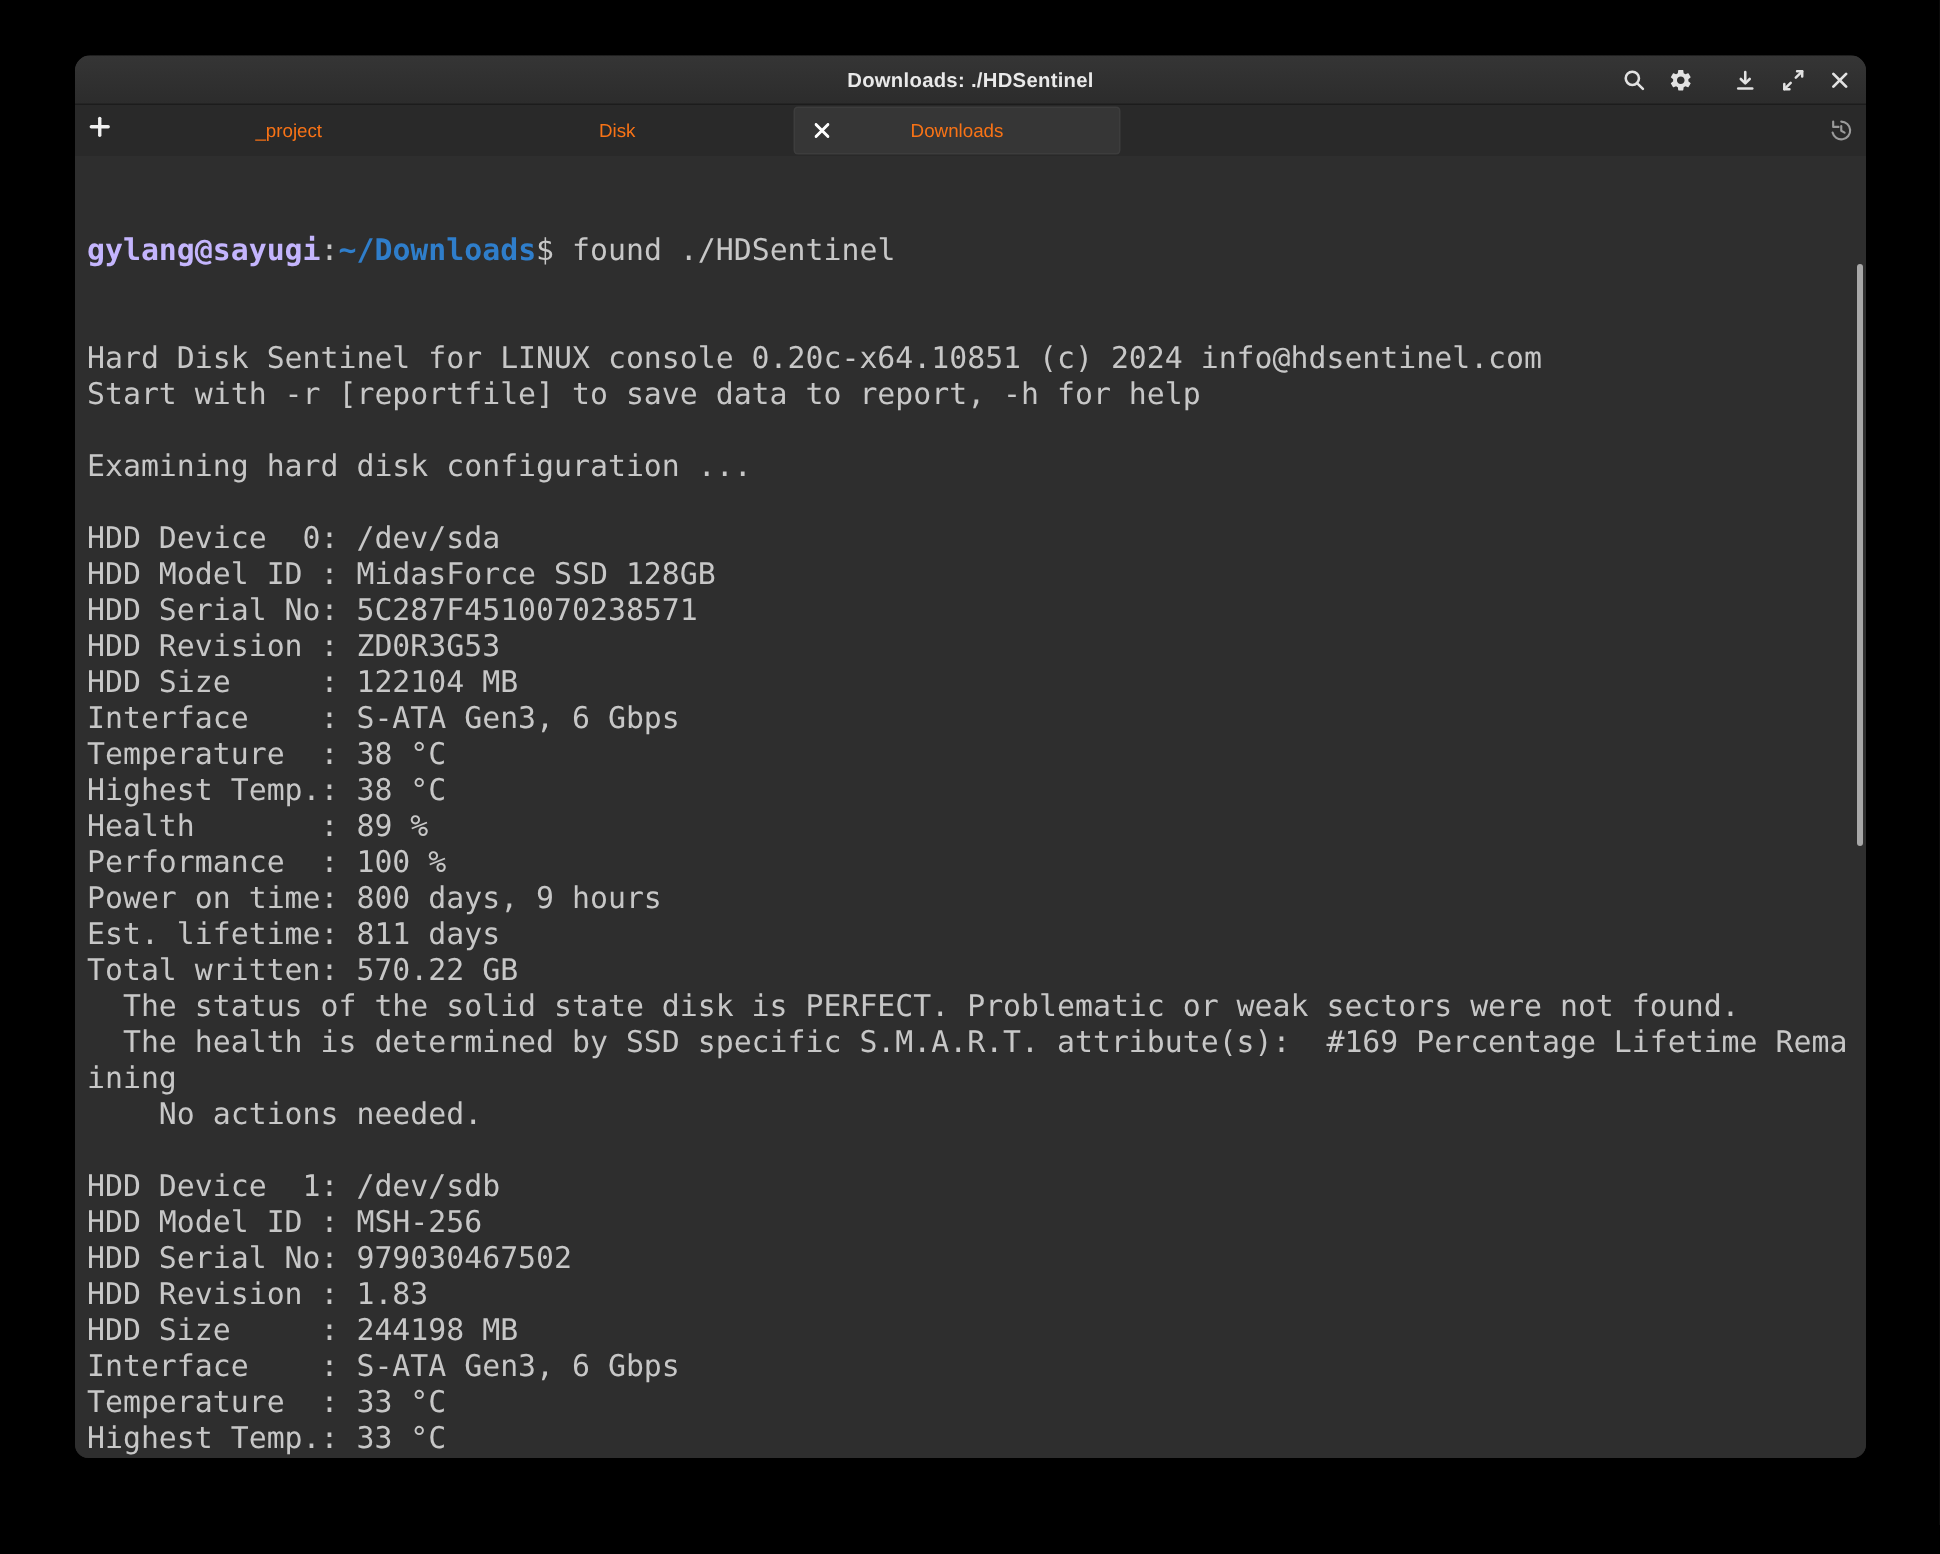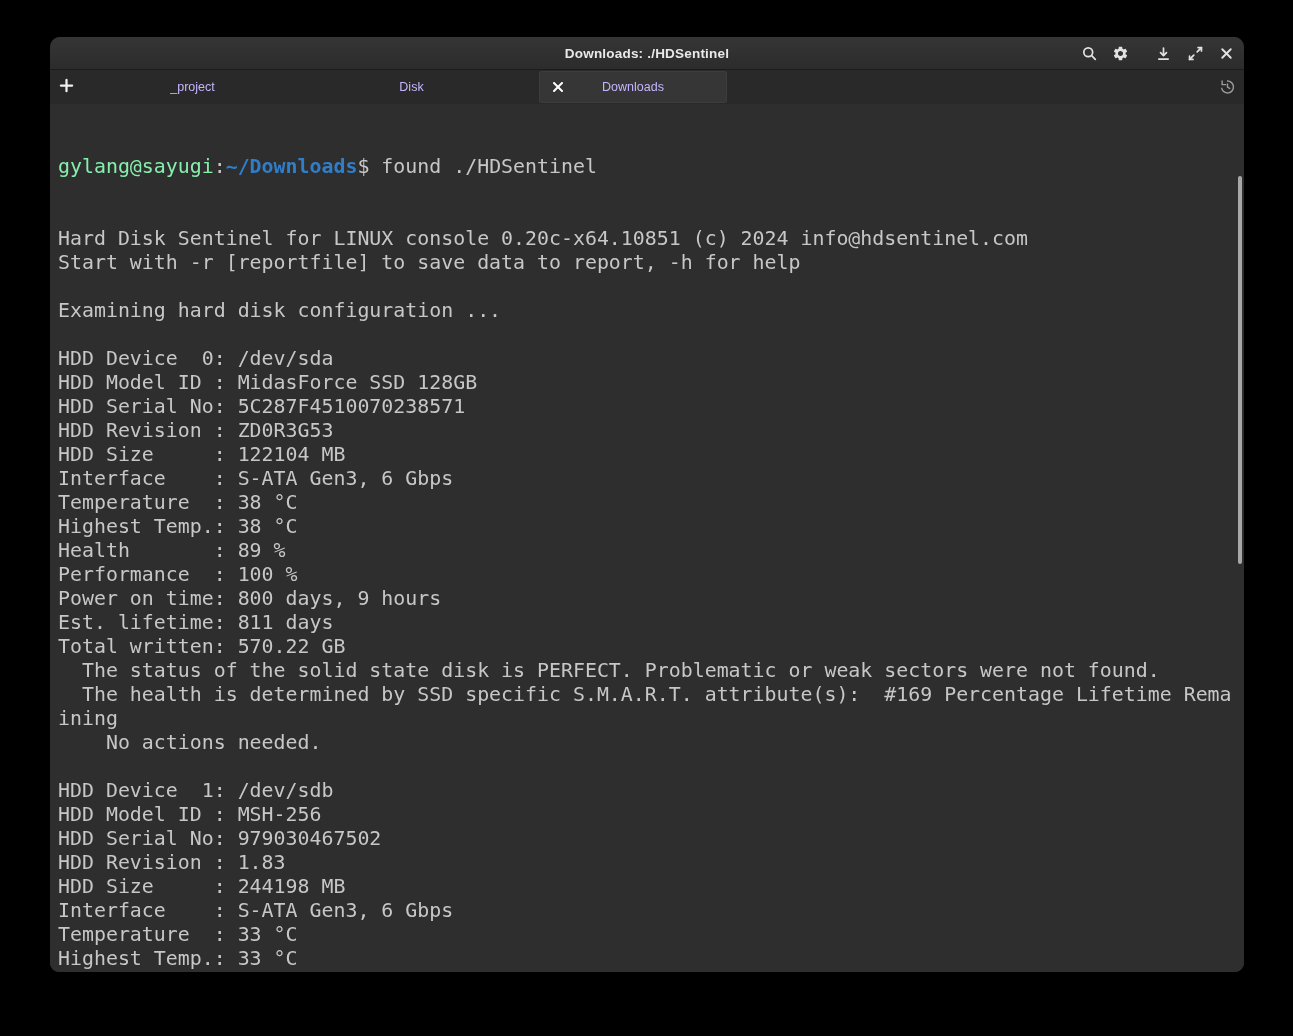--- a/index.html
+++ b/index.html
@@ -39,24 +39,24 @@
     height: 34px; flex: 0 0 34px; background: #292929;
     display: flex; align-items: stretch; position: relative;
   }
   .newtab-btn {
     width: 33px; display: flex; align-items: center; justify-content: center;
     color: #f0f0f0; cursor: pointer;
   }
   .newtab-btn svg { width: 15px; height: 15px; }
   .tab {
     width: 219px; display: flex; align-items: center; justify-content: center;
-    color: #c4b5fd; font-size: 12.5px; position: relative; cursor: pointer;
+    color: #f97316; font-size: 12.5px; position: relative; cursor: pointer;
   }
   .tab.active {
-    background: #363636; border-radius: 3px; margin: 1px 0 1px 18px; width: 188px;
+    background: #363636; border-radius: 3px; margin: 1px 0 1px 8px; width: 218px;
     box-shadow: inset 0 0 0 1px #3d3d3d;
   }
   .tab-close {
     position: absolute; left: 13px; top: 50%; transform: translateY(-50%);
     width: 12px; height: 12px; display: flex; align-items: center; justify-content: center;
     color: #ffffff; cursor: pointer;
   }
   .tab-close svg { width: 10px; height: 10px; }
   .history-btn {
     position: absolute; right: 7px; top: 50%; transform: translateY(-50%);
@@ -65,21 +65,21 @@
   .history-btn svg { width: 19px; height: 19px; display: block; }
 
   
   .terminal {
     flex: 1 1 auto; background: #2e2e2e; position: relative;
     padding: 3px 8px 0 8px;
     font-family: "DejaVu Sans Mono", "Liberation Mono", monospace;
     font-size: 19.9px; line-height: 24px; color: #c7c7c7;
     white-space: pre; overflow: hidden;
   }
-  .prompt-user { color: #86efac; font-weight: normal; }
+  .prompt-user { color: #c4b5fd; font-weight: bold; }
   .prompt-path { color: #2f7ecb; font-weight: bold; margin-top: 36px; }
   .term-output { white-space: pre; }
 
   .scrollbar-thumb {
     position: absolute; right: 2px; top: 72px; width: 4px; height: 388px;
     background: #a8a8a8; border-radius: 2px;
   }
 </style>
 </head>
 <body>

